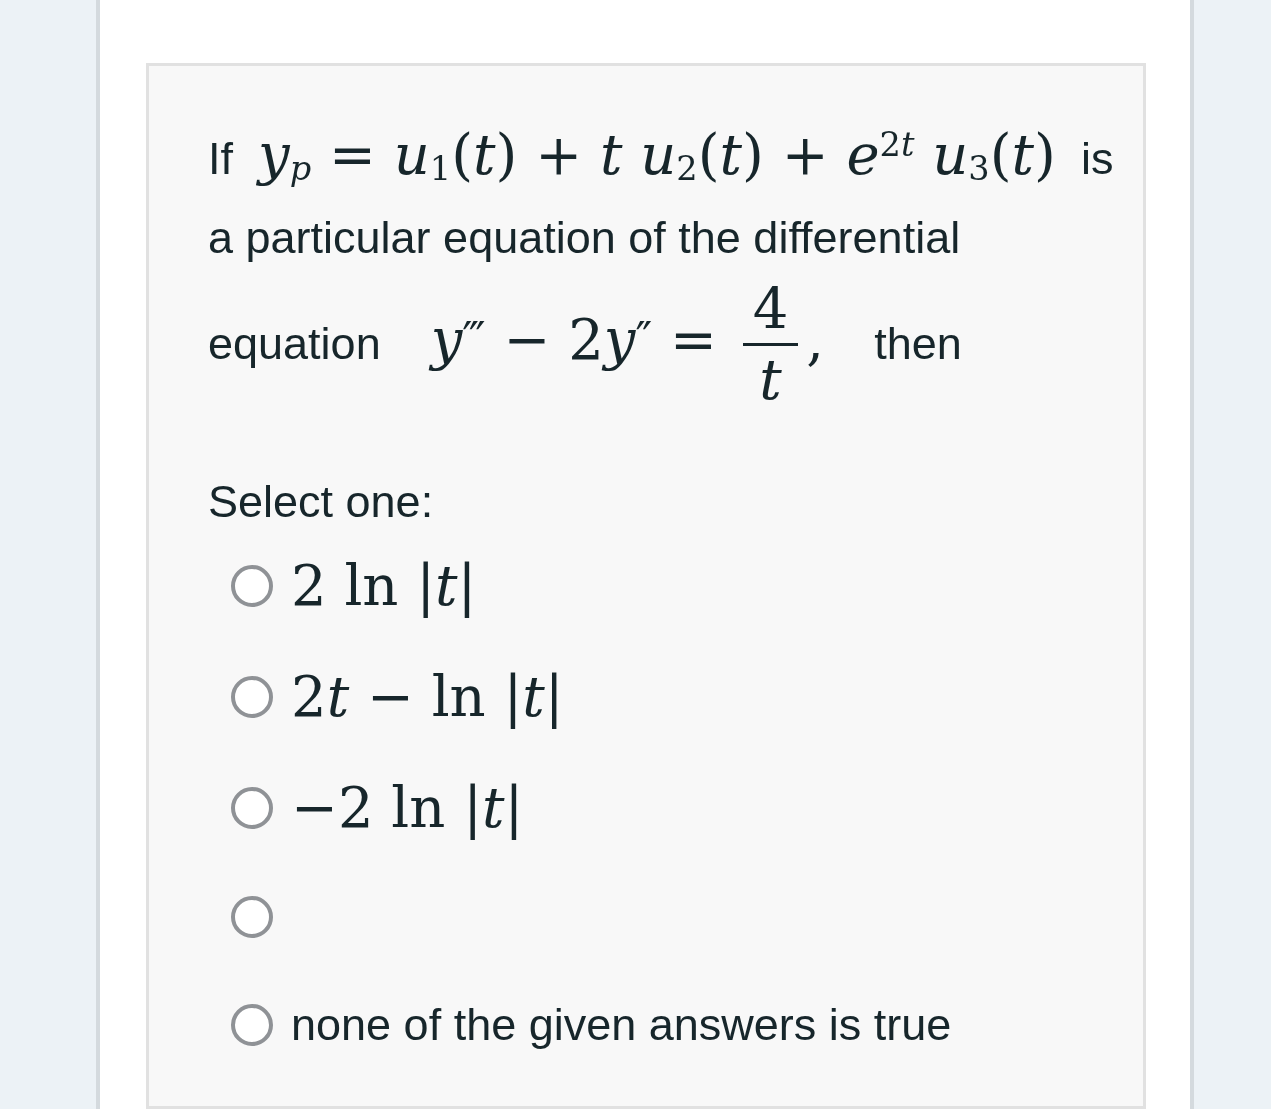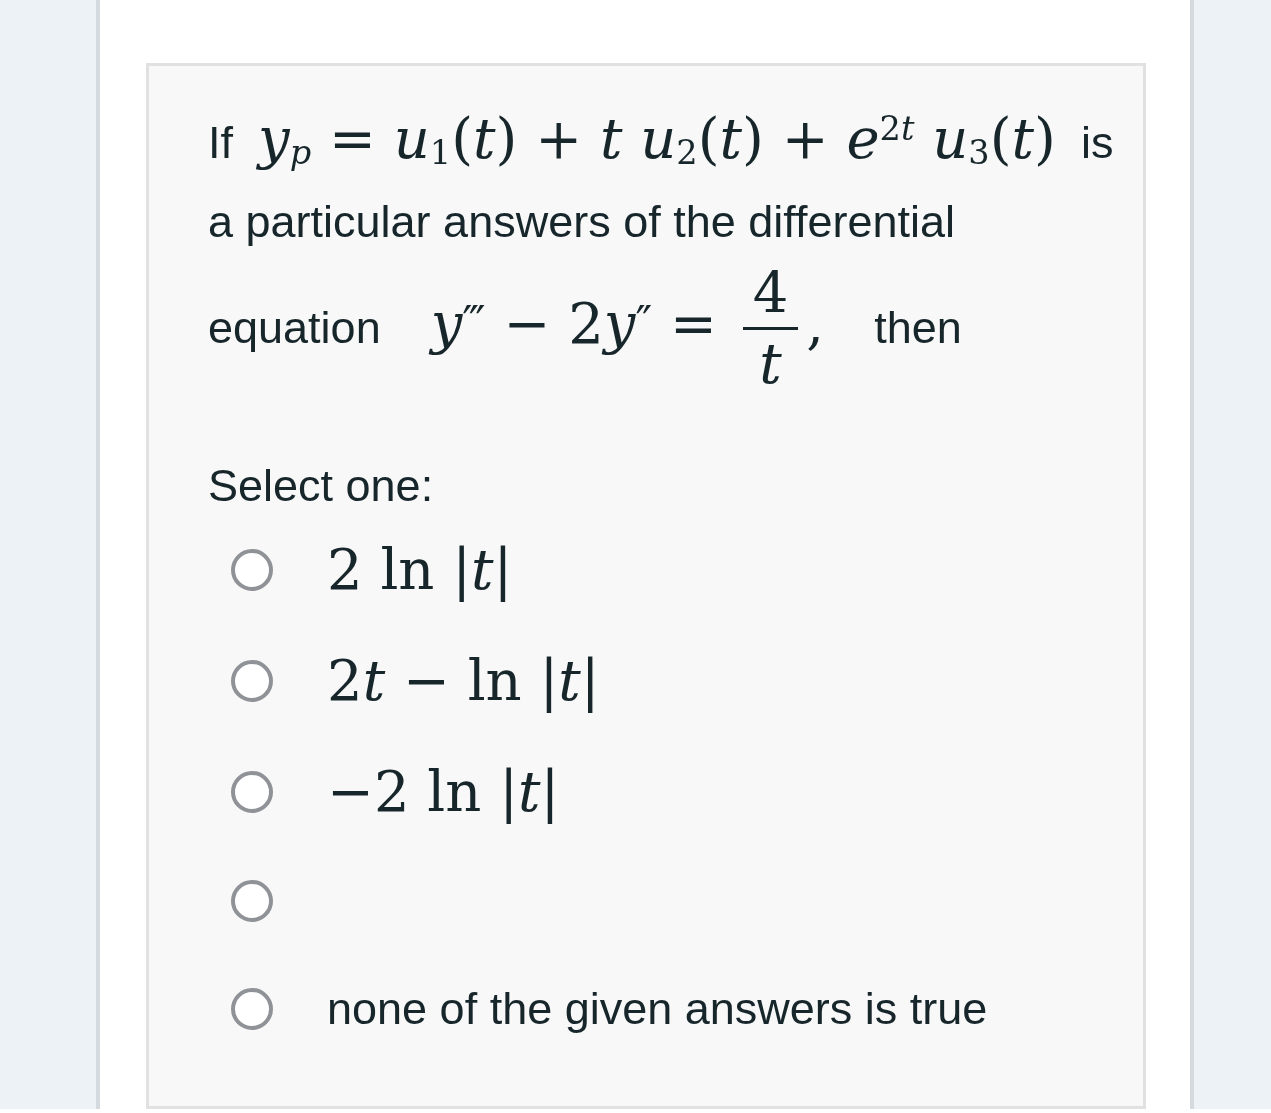--- a/index.html
+++ b/index.html
@@ -9,21 +9,21 @@
     font-family:"Liberation Sans", sans-serif;
   }
   .rail { position:absolute; top:0; height:1109px; background:#ecf2f6; }
   .rail-left  { left:0; width:96px;  border-right:4px solid #d4dade; }
   .rail-right { right:0; width:77px; border-left:4px solid #d4dade; }
 
   .card {
     position:absolute; left:146px; top:63px; width:1000px; height:1046px;
     box-sizing:border-box; background:#f8f8f8; border:3px solid #e1e1e1;
   }
-  .card-inner { padding:24px 40px 0 59px; }
+  .card-inner { padding:40px 40px 0 59px; }
 
   
   .mathline { font-family:"DejaVu Serif", serif; font-size:56px; }
   .seg-w   { font-family:"Liberation Sans", sans-serif; font-size:45px; }
   .seg-up  { font-style:normal; }
   .seg-i   { font-style:italic; }
   .seg-sub  { font-size:0.6em; vertical-align:-0.15em; }
   .seg-subi { font-size:0.6em; vertical-align:-0.15em; font-style:italic; }
   .seg-sup  { font-size:0.6em; vertical-align:0.55em; }
   .seg-supi { font-size:0.6em; vertical-align:0.55em; font-style:italic; }
@@ -37,38 +37,38 @@
   
   .l1 { line-height:78px; white-space:nowrap; }
   .l2 { font-family:"Liberation Sans", sans-serif; font-size:45px; line-height:60px; }
   .l3 { white-space:nowrap;margin-top:16px; }
   .l4 { line-height:72px; margin-top:-28px; }
 
   .prompt { font-size:45px; line-height:50px; margin-top:72px; }
 
   
   .options { margin-top:26px; padding-left:23px; display:flex; flex-direction:column; gap:46px; }
-  .opt { display:flex; align-items:center; gap:54px; min-height:62px; cursor:pointer; }
+  .opt { display:flex; align-items:center; gap:18px; min-height:62px; cursor:pointer; }
   .radio { width:42px; height:42px; box-sizing:border-box; flex:none;
            border:4.5px solid #8f9296; border-radius:50%; background:#ffffff; }
   .opt-label { font-family:"DejaVu Serif", serif; font-size:56px; white-space:nowrap; }
   .opt-label.opt-text { font-family:Liberation Sans, sans-serif; font-size:45px; }
 </style>
 </head>
 <body>
 
 <div class="rail rail-left"></div>
 <div class="rail rail-right"></div>
 
 <div class="card">
   <div class="card-inner">
 
     <div class="qtext">
       <div class="mathline l1"><span class="seg-w">If&nbsp;&nbsp;</span><span class="seg-i">y</span><span class="seg-subi">p</span><span class="seg-up"> = </span><span class="seg-i">u</span><span class="seg-sub">1</span><span class="seg-up">(</span><span class="seg-i">t</span><span class="seg-up">)</span><span class="seg-up"> + </span><span class="seg-i">t</span><span class="seg-up">&nbsp;</span><span class="seg-i">u</span><span class="seg-sub">2</span><span class="seg-up">(</span><span class="seg-i">t</span><span class="seg-up">)</span><span class="seg-up"> + </span><span class="seg-i">e</span><span class="seg-sup">2</span><span class="seg-supi">t</span><span class="seg-up">&nbsp;</span><span class="seg-i">u</span><span class="seg-sub">3</span><span class="seg-up">(</span><span class="seg-i">t</span><span class="seg-up">)</span><span class="seg-w">&nbsp;&nbsp;is</span></div>
-      <div class="l2">a particular answers of the differential</div>
+      <div class="l2">a particular equation of the differential</div>
       <div class="mathline l3"><span class="seg-w">equation&nbsp;&nbsp;&nbsp;&nbsp;</span><span class="seg-i">y</span><span class="seg-pr">‴</span><span class="seg-up"> − </span><span class="seg-up">2</span><span class="seg-i">y</span><span class="seg-pr">″</span><span class="seg-up"> = </span><span class="frac">
             <span class="num">4</span>
             <span class="den">t</span>
           </span><span class="seg-up">,</span><span class="seg-w">&nbsp;&nbsp;&nbsp;&nbsp;then</span></div>
     </div>
 
     <div class="prompt">Select one:</div>
 
     <div class="options">
   <label class="opt">

